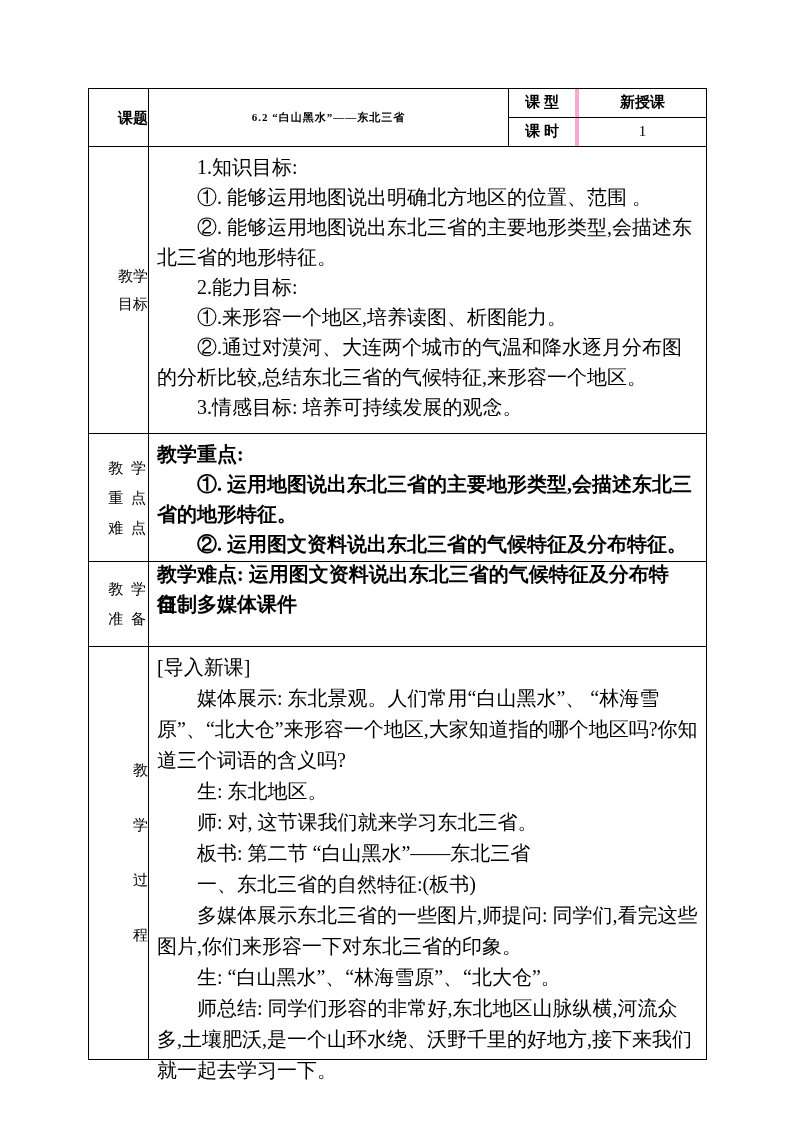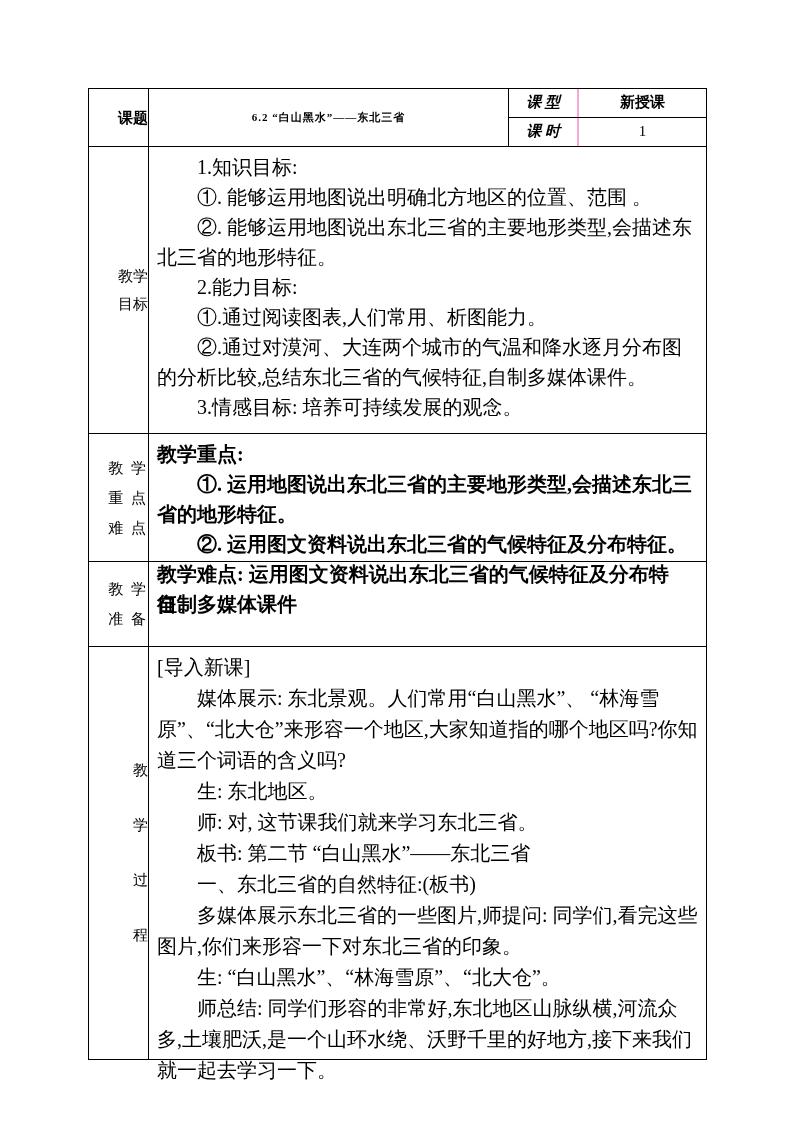--- a/index.html
+++ b/index.html
@@ -54,24 +54,23 @@
     align-items: center;
     justify-content: center;
     font-size: 11px;
     letter-spacing: 1px;
   }
   .header-right { flex: 1 1 auto; display: flex; flex-direction: column; }
   .sub-row { display: flex; flex: 1 1 50%; border-bottom: 1px solid #000; }
   .sub-row.last { border-bottom: none; }
   .type-label {
     flex: 0 0 70px;
-    border-right: 2px solid #f9a8d4;
+    border-right: 4px solid #f9a8d4;
     display: flex; align-items: center; justify-content: center;
     font-size: 15px;
-    font-style: italic;
   }
   .type-value {
     flex: 1 1 auto;
     display: flex; align-items: center; justify-content: center;
     font-size: 15px;
   }
 
   
   .row-objectives { height: 287px; }
   .row-keypoints  { height: 128px; }
@@ -121,22 +120,22 @@
     <div class="row row-objectives">
       <div class="label-cell obj-label">
         <span>教学</span>
         <span>目标</span>
       </div>
       <div class="content-cell">
         <p class="indent">1.知识目标:</p>
         <p class="indent">①. 能够运用地图说出明确北方地区的位置、范围 。</p>
         <p class="indent">②. 能够运用地图说出东北三省的主要地形类型,会描述东北三省的地形特征。</p>
         <p class="indent">2.能力目标:</p>
-        <p class="indent">①.通过阅读图表,人们常用、析图能力。</p>
-        <p class="indent">②.通过对漠河、大连两个城市的气温和降水逐月分布图的分析比较,总结东北三省的气候特征,自制多媒体课件。</p>
+        <p class="indent">①.来形容一个地区,培养读图、析图能力。</p>
+        <p class="indent">②.通过对漠河、大连两个城市的气温和降水逐月分布图的分析比较,总结东北三省的气候特征,来形容一个地区。</p>
         <p class="indent">3.情感目标: 培养可持续发展的观念。</p>
       </div>
     </div>
 
     <div class="row row-keypoints">
       <div class="label-cell kp-label">
         <span>教 学</span>
         <span>重 点</span>
         <span>难 点</span>
       </div>

